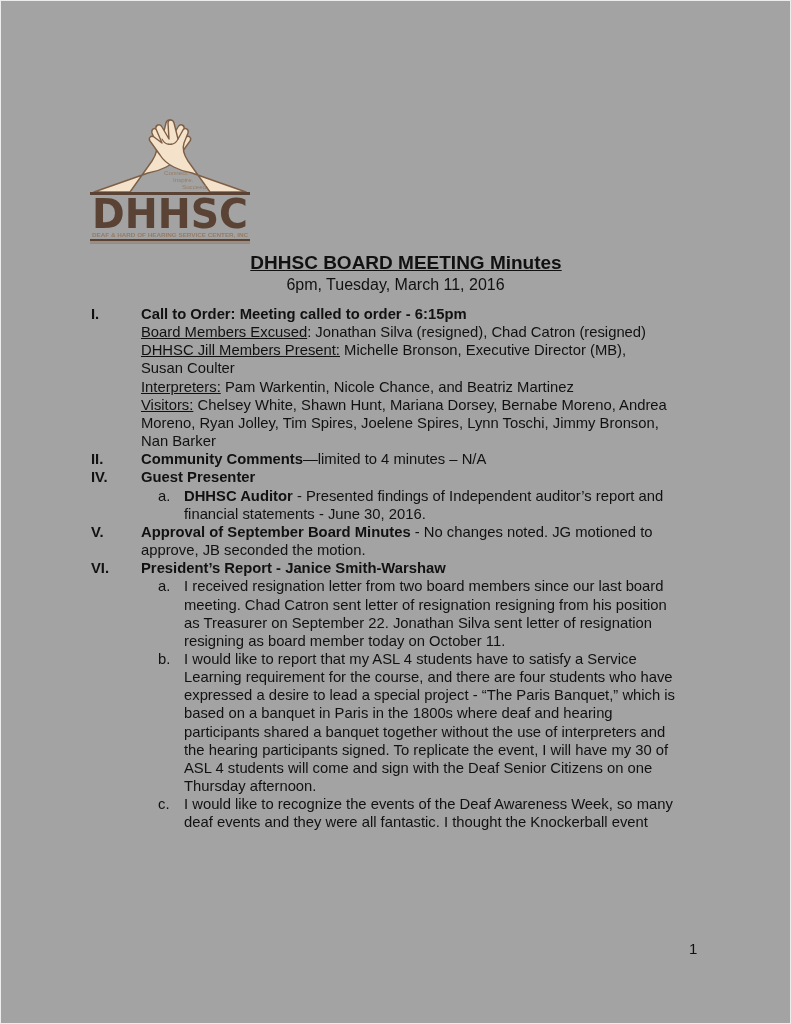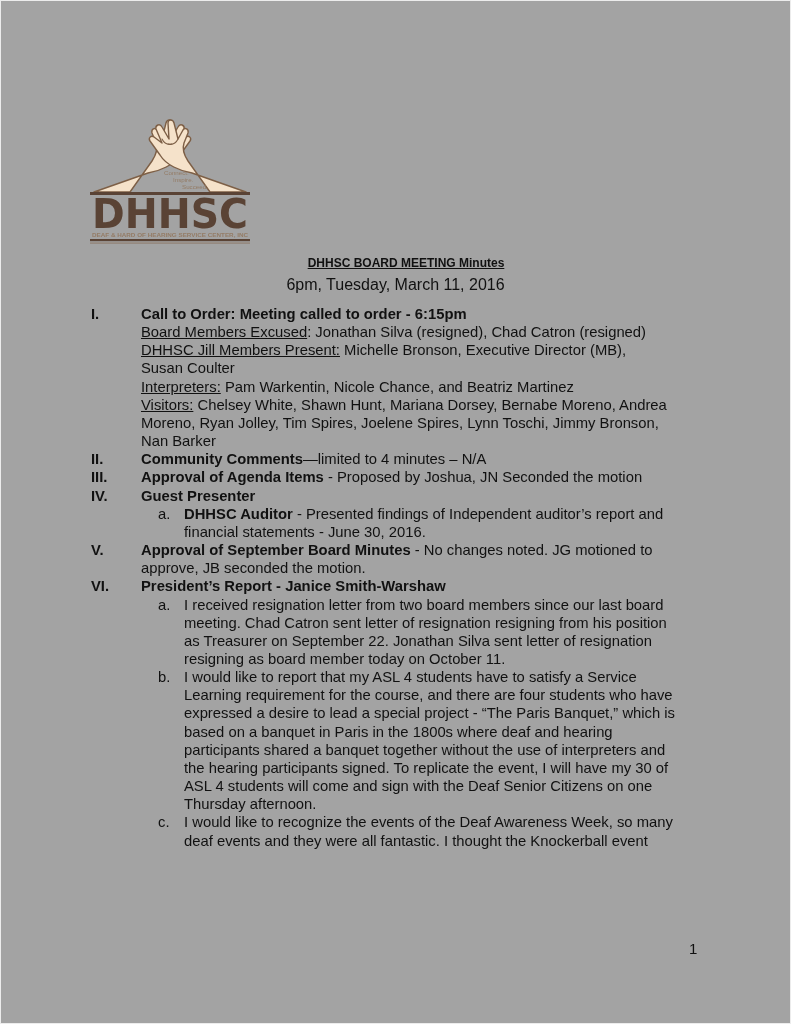--- a/index.html
+++ b/index.html
@@ -10,21 +10,21 @@
     border:1px solid #ececec;
     box-sizing:border-box;
     font-family:"Liberation Sans","DejaVu Sans",sans-serif;
     color:#111;
     overflow:hidden;
   }
   
   .logo{position:absolute;left:88px;top:112px;width:162px;height:132px;}
   
   .titleblock{position:absolute;left:0;top:251px;width:100%;text-align:center;}
-  .doc-title{font-size:12px;font-weight:bold;text-decoration:underline;line-height:22px;margin-left:21px;}
+  .doc-title{font-size:19px;font-weight:bold;text-decoration:underline;line-height:22px;margin-left:21px;}
   .doc-subtitle{font-size:16px;line-height:22px;}
   
   .body{position:absolute;left:90px;top:304px;right:70px;font-size:14.8px;line-height:18.15px;}
   .row{display:flex;}
   .num{flex:0 0 50px;font-weight:bold;}
   .content{flex:1 1 auto;}
   .hd{font-weight:bold;}
   .b{font-weight:bold;}
   .u{text-decoration:underline;}
   .para,.subtext{white-space:pre-line;}
@@ -98,24 +98,20 @@
 Moreno, Ryan Jolley, Tim Spires, Joelene Spires, Lynn Toschi, Jimmy Bronson,
 Nan Barker</span></div>
       </div>
     </div>
 
     <div class="row">
       <div class="num">II.</div>
       <div class="content para"><span class="hd">Community Comments</span><span>—limited to 4 minutes – N/A</span></div>
     </div>
 
-    <div class="row">
-      <div class="num">III.</div>
-      <div class="content para"><span class="hd">Approval of Agenda Items</span><span> - Proposed by Joshua, JN Seconded the motion</span></div>
-    </div>
 
     <div class="row">
       <div class="num">IV.</div>
       <div class="content">
         <div class="hd">Guest Presenter</div>
         <div class="sub">
           <span class="letter">a.</span>
           <div class="subtext"><span class="b">DHHSC Auditor</span><span> - Presented findings of Independent auditor’s report and
 financial statements - June 30, 2016.</span></div>
         </div>

